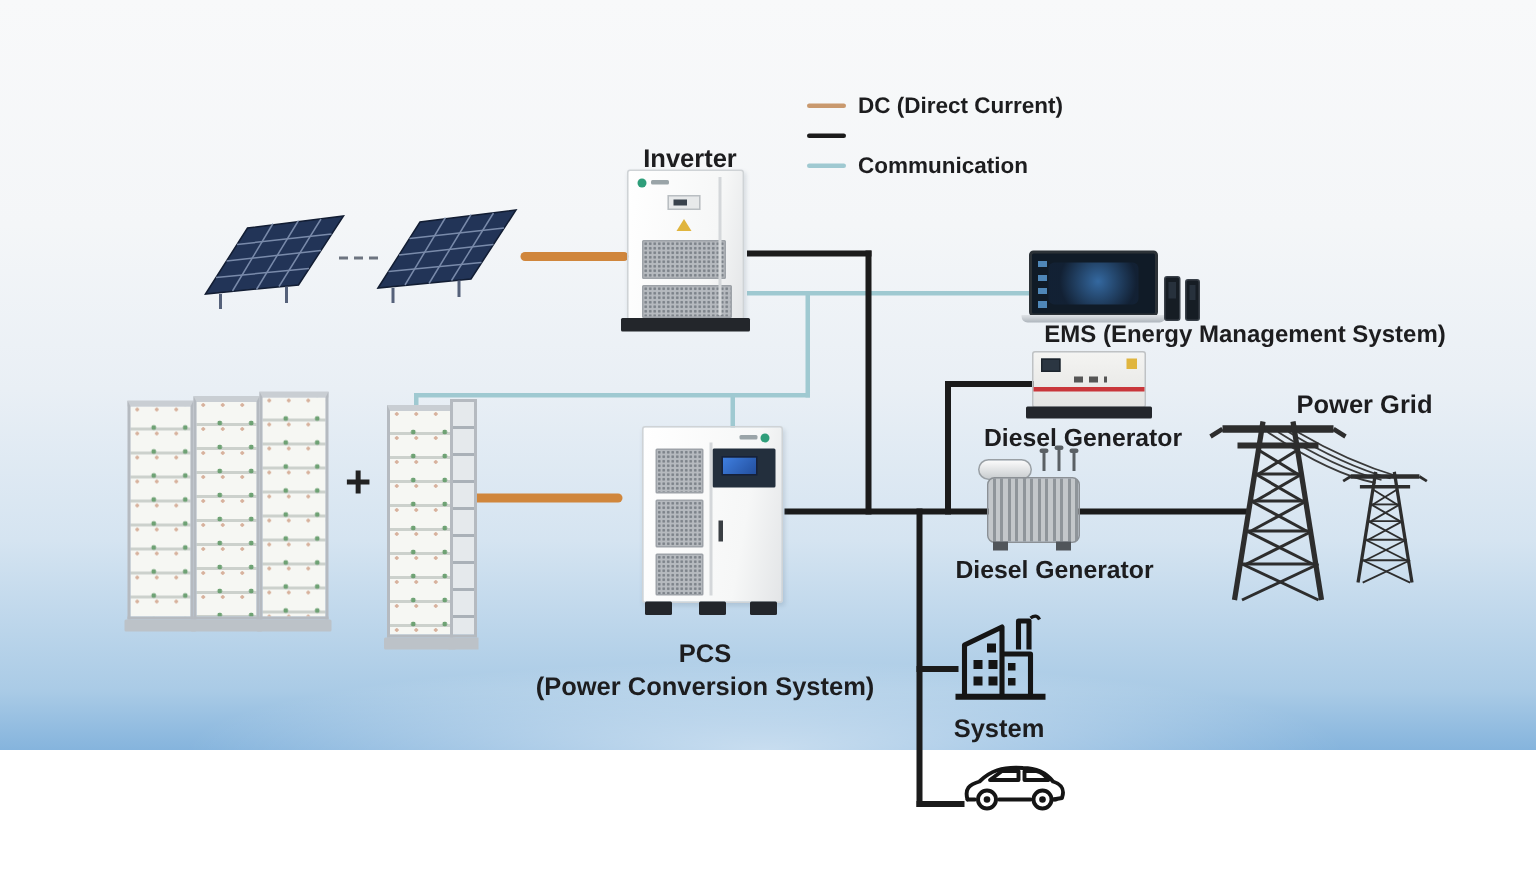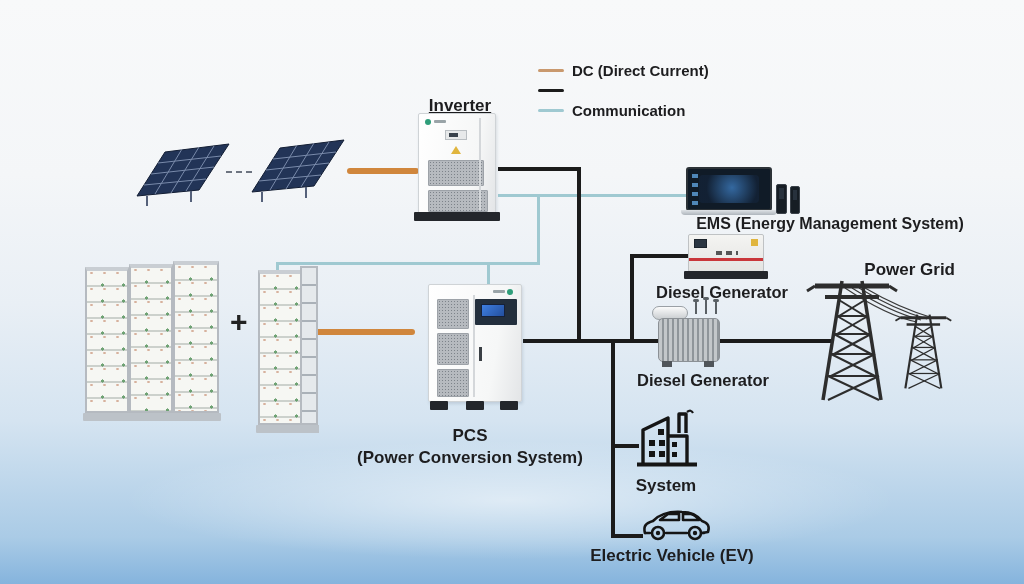--- a/index.html
+++ b/index.html
@@ -1,21 +1,21 @@
 <!DOCTYPE html>
 <html style="--dc: #d0863c; --ac: #1b1b1b; --comm: #9fc9d1; --legend-dc: #c9996e; --text: #1d1d1f;"><head>
 <meta charset="utf-8">
 <style>
   :root{
     --dc:#d0863c; --ac:#1b1b1b; --comm:#9fc9d1; --legend-dc:#c9996e; --text:#1d1d1f;
   }
   *{margin:0;padding:0;box-sizing:border-box;}
   html,body{width:1024px;height:584px;overflow:hidden;}
   body{font-family:"Liberation Sans",sans-serif;color:var(--text);}
-  #stage{position:relative;width:1024px;height:584px;
+  #stage{position:relative;width:1024px;height:500px;
     background:linear-gradient(180deg,#f8f9fa 0%,#f4f6f8 30%,#e9eff5 52%,#d5e4f1 72%,#aacbe6 92%,#85b4dd 100%);}
   .cloud{position:absolute;left:120px;top:440px;width:780px;height:120px;border-radius:50%;
     background:radial-gradient(ellipse at center,rgba(255,255,255,.55),rgba(255,255,255,0) 70%);}
   .ln{position:absolute;}
   .ln-dc{background:var(--dc);border-radius:3px;}
   .ln-ac{background:var(--ac);}
   .ln-comm{background:var(--comm);}
   .lbl{position:absolute;font-weight:700;color:var(--text);text-align:center;white-space:nowrap;}
   
   #legend{position:absolute;left:538px;top:60px;}
@@ -136,21 +136,21 @@
         <line x1="11" y1="47" x2="73" y2="41"></line>
       <line x1="25" y1="25" x2="88" y2="18"></line>
       <line x1="49" y1="11" x2="22" y2="56"></line>
         <line x1="66" y1="9" x2="38" y2="55"></line>
         <line x1="81" y1="8" x2="53" y2="53"></line>
     </g>
     <line x1="14" y1="58" x2="14" y2="68" stroke="#55617a" stroke-width="2"></line>
     <line x1="58" y1="53" x2="58" y2="64" stroke="#55617a" stroke-width="2"></line>
   </svg>
 
-  <div class="lbl" style="left:400px;top:96px;width:120px;font-size:17px;text-decoration:underline;">Inverter</div>
+  <div class="lbl" style="left:400px;top:96px;width:120px;font-size:17px;">Inverter</div>
   <div class="cab" style="left:418px;top:113px;width:78px;height:101px;">
     <span class="logo-dot" style="left:6px;top:5px;"></span>
     <span class="logo-bar" style="left:15px;top:6px;"></span>
     <span class="screen-sm" style="left:26px;top:16px;width:22px;height:10px;">
         <i></i>
       </span>
     <span class="warn" style="left:32px;top:32px;"></span>
     <div class="vent" style="left:9px;top:46px;width:56px;height:26px;"></div>
     <div class="vent" style="left:9px;top:76px;width:60px;height:22px;"></div>
     <div class="doorline" style="left:60px;top:4px;height:92px;"></div>
@@ -272,14 +272,13 @@
       <path d="M7,31 C5,24 8,21 15,19 C22,12 30,9 44,10 C54,10 60,14 64,19 C70,21 72,24 70,30 L64,31"></path>
       <path d="M7,31 L12,31 M28,31 L49,31 M65,31 L66,31"></path>
       <path d="M22,18 L30,12 L41,12 L41,18 Z"></path>
       <path d="M45,12 L53,12 C57,13 59,15 61,18 L45,18 Z"></path>
     </g>
     <circle cx="20" cy="31" r="6" stroke="#151515" stroke-width="2.6" fill="none"></circle>
     <circle cx="20" cy="31" r="2.2" fill="#151515"></circle>
     <circle cx="57" cy="31" r="6" stroke="#151515" stroke-width="2.6" fill="none"></circle>
     <circle cx="57" cy="31" r="2.2" fill="#151515"></circle>
   </svg>
-  <div class="lbl" style="left:572px;top:546px;width:200px;font-size:17px;">Electric Vehicle (EV)</div>
 </div>
 
 </body></html>

